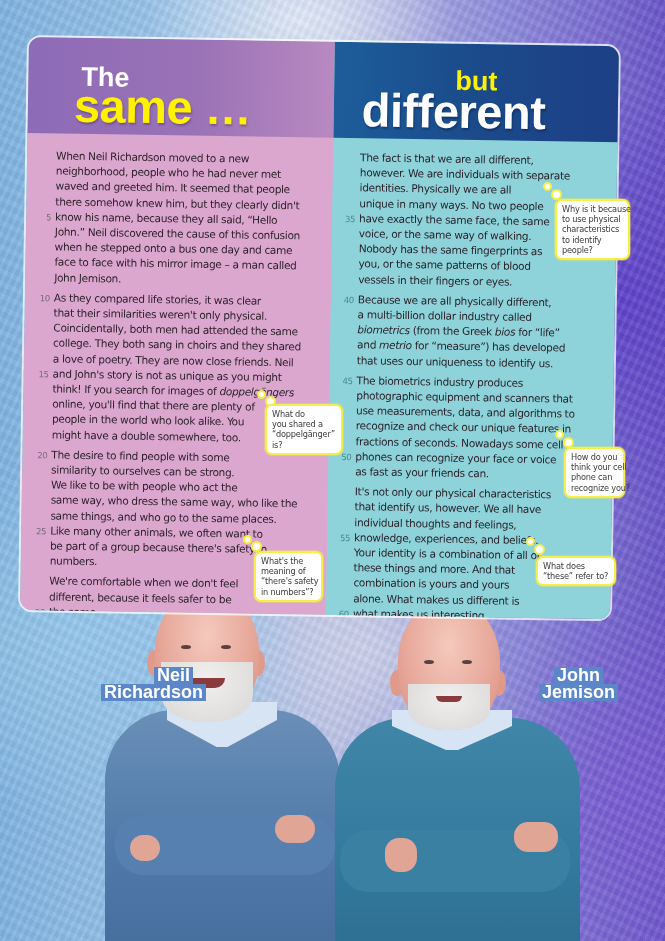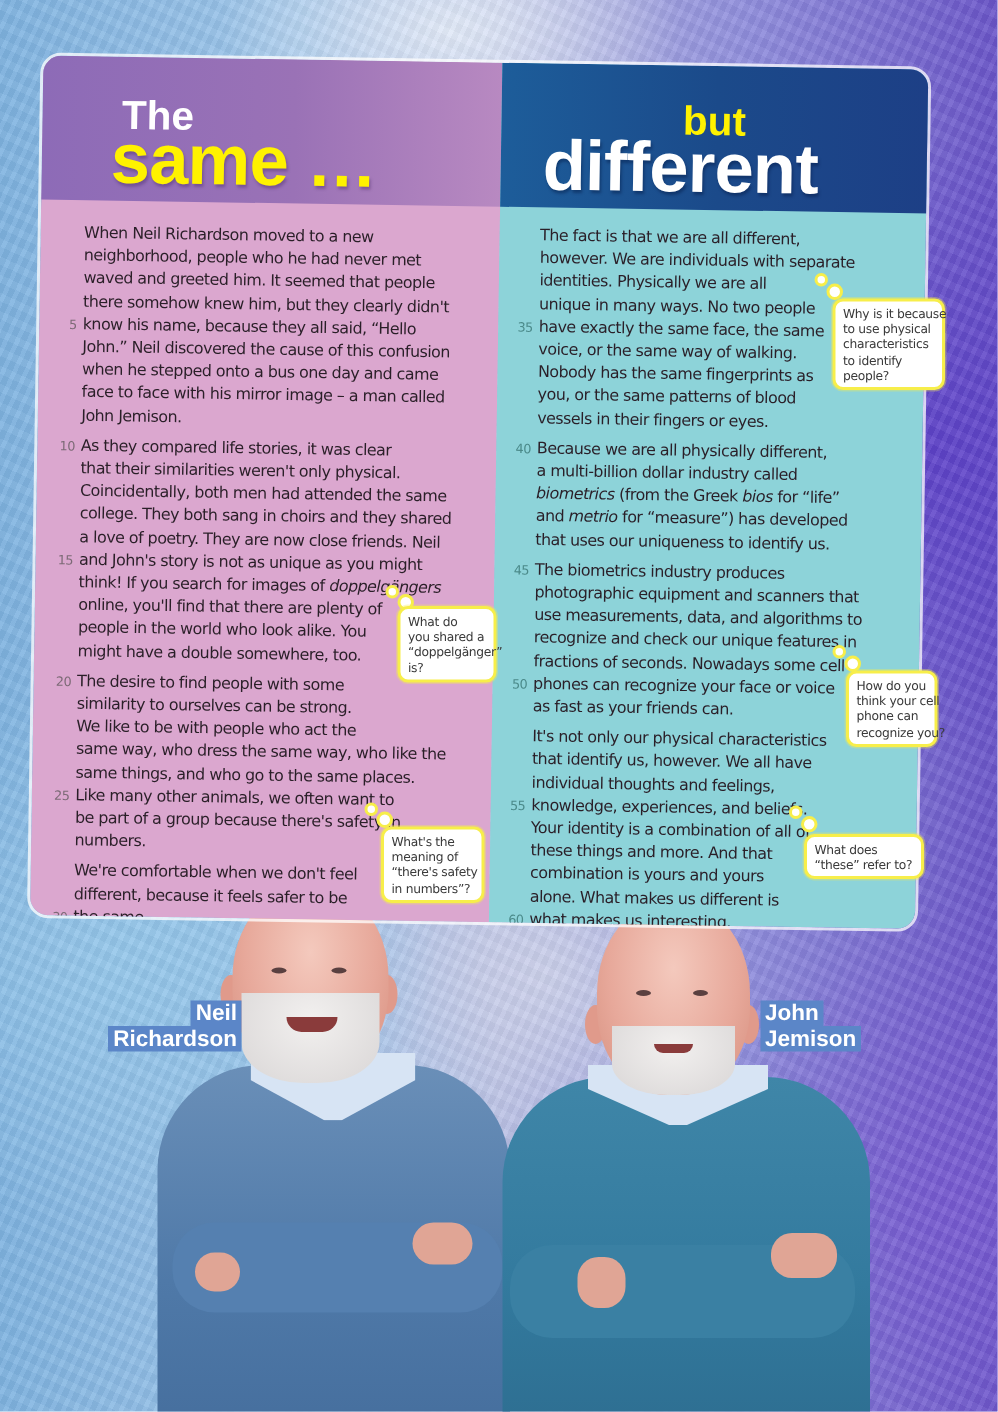--- a/index.html
+++ b/index.html
@@ -60,25 +60,25 @@
     border-radius: 7px; padding: 3px 5px; font-family: "DejaVu Sans", sans-serif;
     font-size: 8.2px; line-height: 10.2px; color: #3b3b3b; letter-spacing: -0.2px;
     box-shadow: 0 0 0 1px rgba(247,238,74,0.35);
   }
   .bubble span { display: block; white-space: nowrap; }
   .dot { position: absolute; background: #ffffff; border: 2px solid #f7ee4a; border-radius: 50%; }
 
   
   .name-label {
     position: absolute; font-family: "Liberation Sans", sans-serif; font-weight: bold;
-    font-size: 15px; line-height: 17px; color: #ffffff;
+    font-size: 18px; line-height: 17px; color: #ffffff; margin-left: 32px;
   }
   .name-label span { display: inline-block; background: #5b86c8; padding: 0 3px; }
   .name-label.neil { left: 69px; top: 667px; text-align: right; width: 92px; }
-  .name-label.john { left: 507px; top: 667px; text-align: left; }
+  .name-label.john { left: 507px; top: 667px; text-align: center; }
 
   
   .person { position: absolute; }
   .head-shape { position: absolute; border-radius: 48% 48% 45% 45%; background: radial-gradient(ellipse at 50% 35%, #f4c9bd 0%, #e7a89a 60%, #d6907f 100%); }
   .beard { position: absolute; border-radius: 0 0 45% 45%; background: radial-gradient(ellipse at 50% 30%, #f2f0ef, #d9d6d6); }
   .ear { position: absolute; width: 14px; height: 26px; border-radius: 50%; background: #e09a8b; }
   .eye { position: absolute; width: 10px; height: 4px; border-radius: 50%; background: #5a4040; }
   .mouth { position: absolute; border-radius: 0 0 10px 10px; background: #8a3b3b; }
   .collar { position: absolute; background: #d7e4f4; }
   .sweater { position: absolute; border-radius: 70px 70px 0 0; }
@@ -210,21 +210,21 @@
           <span class="line"><span>combination is yours and yours</span></span>
           <span class="line"><span>alone. What makes us different is</span></span>
           <span class="line"><span class="lnum">60</span><span>what makes us interesting.</span></span>
         </div>
       </div>
   </div>
 </div>
 
 <div class="dot" style="left:257px; top:390px; width:9px; height:9px;"></div>
 <div class="dot" style="left:265px; top:396px; width:11px; height:11px;"></div>
-<div class="bubble" style="left:265px; top:404px; width:66px;">
+<div class="bubble" style="left:265px; top:404px; width:78px;">
   <span>What do</span>
   <span>you shared a</span>
   <span>“doppelgänger”</span>
   <span>is?</span>
 </div>
 
 <div class="dot" style="left:243px; top:535px; width:9px; height:9px;"></div>
 <div class="dot" style="left:251px; top:541px; width:11px; height:11px;"></div>
 <div class="bubble" style="left:254px; top:551px; width:69px;">
   <span>What's the</span>

